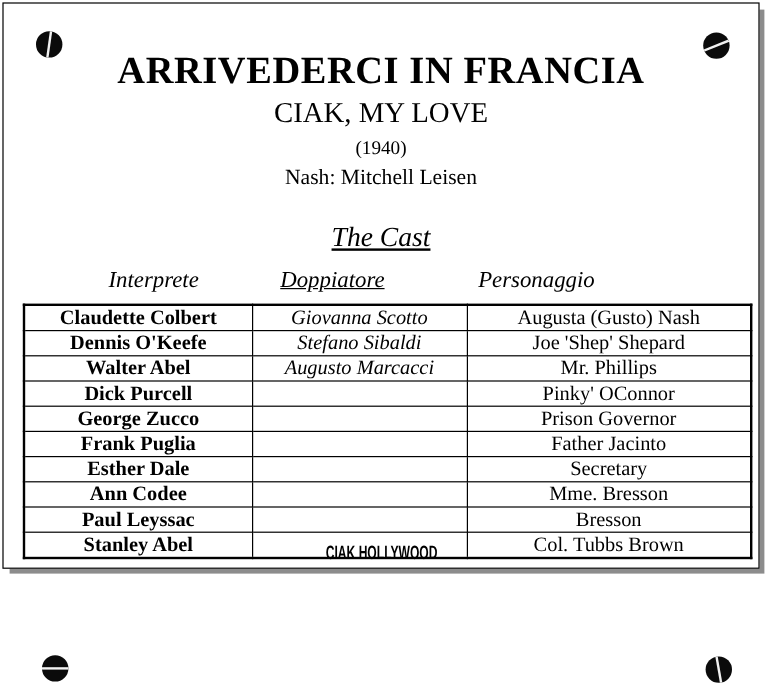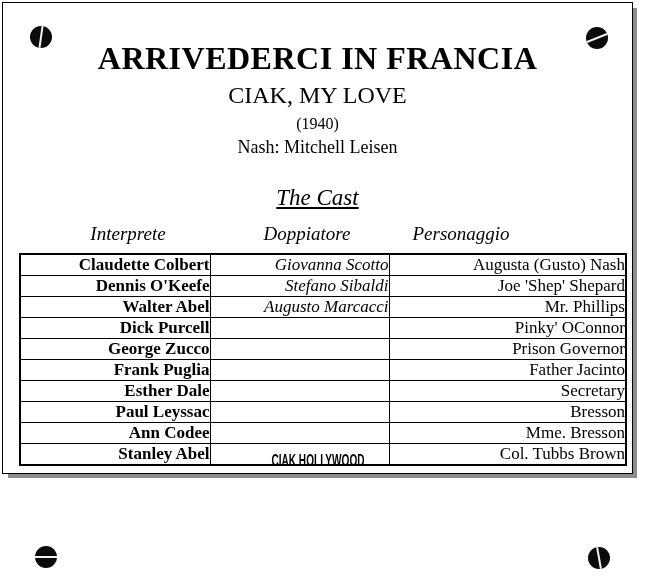--- a/index.html
+++ b/index.html
@@ -80,34 +80,34 @@
     margin-top: 12px;
     font-size: 19px;
     font-style: italic;
   }
   .col-headers span {
     position: absolute;
     transform: translateX(-50%);
     white-space: nowrap;
   }
   .colh-1 { left: 125px; }
-  .colh-2 { left: 304px; }
-  .colh-3 { left: 458px; }
+  .colh-2 { left: 274px; text-decoration: underline; }
+  .colh-3 { left: 444px; }
 
   table.cast-table {
     margin: 8px 0 0 16px;
     width: 606px;
     border-collapse: collapse;
     border: 2px solid #000000;
     table-layout: fixed;
   }
   table.cast-table td {
     border: 1px solid #000000;
     height: 21px;
-    text-align: right;
+    text-align: center;
     vertical-align: middle;
     font-size: 17px;
     line-height: 20px;
     white-space: nowrap;
     overflow: hidden;
   }
   td.c-interprete  { width: 190px; font-weight: bold; }
   td.c-doppiatore  { width: 179px; font-style: italic; margin-top: 48px; }
   td.c-personaggio { width: 237px; margin-top: 36px; }
 
@@ -180,28 +180,28 @@
         <td class="c-interprete">Frank Puglia</td>
         <td class="c-doppiatore"></td>
         <td class="c-personaggio">Father Jacinto</td>
       </tr>
       <tr>
         <td class="c-interprete">Esther Dale</td>
         <td class="c-doppiatore"></td>
         <td class="c-personaggio">Secretary</td>
       </tr>
       <tr>
+        <td class="c-interprete">Ann Codee</td>
+        <td class="c-doppiatore"></td>
+        <td class="c-personaggio">Mme. Bresson</td>
+      </tr>
+      <tr>
         <td class="c-interprete">Paul Leyssac</td>
         <td class="c-doppiatore"></td>
         <td class="c-personaggio">Bresson</td>
-      </tr>
-      <tr>
-        <td class="c-interprete">Ann Codee</td>
-        <td class="c-doppiatore"></td>
-        <td class="c-personaggio">Mme. Bresson</td>
       </tr>
       <tr>
         <td class="c-interprete">Stanley Abel</td>
         <td class="c-doppiatore"></td>
         <td class="c-personaggio">Col. Tubbs Brown</td>
       </tr>
     </tbody>
   </table>
 
   <div class="footer-logo">CIAK HOLLYWOOD</div>

